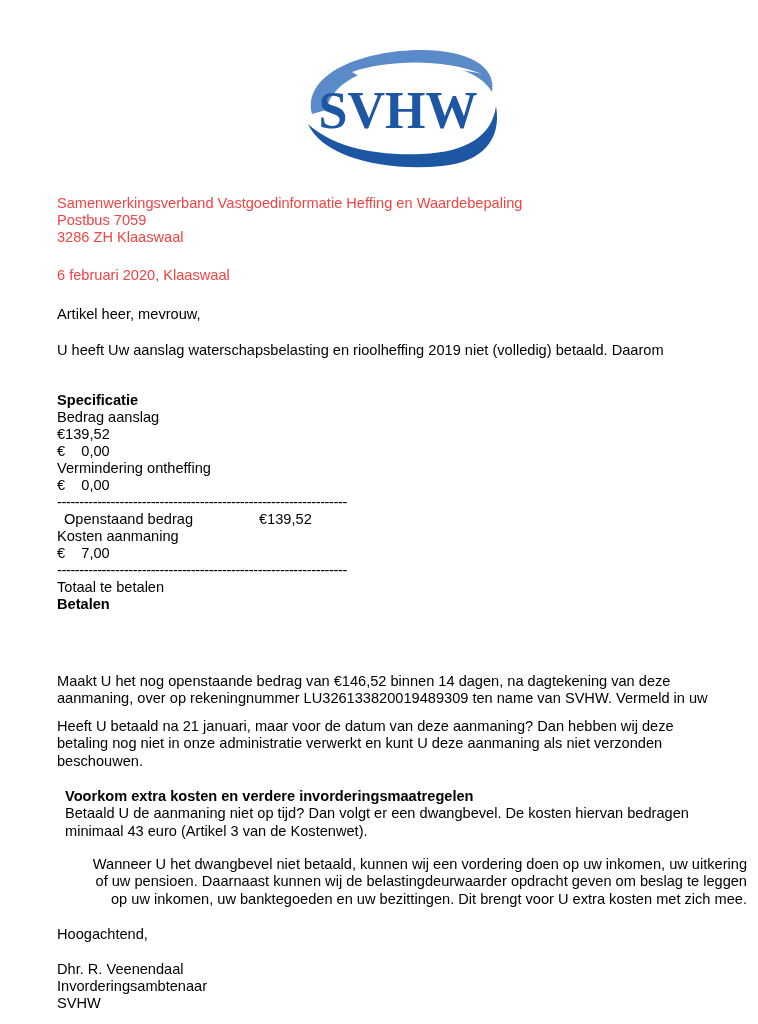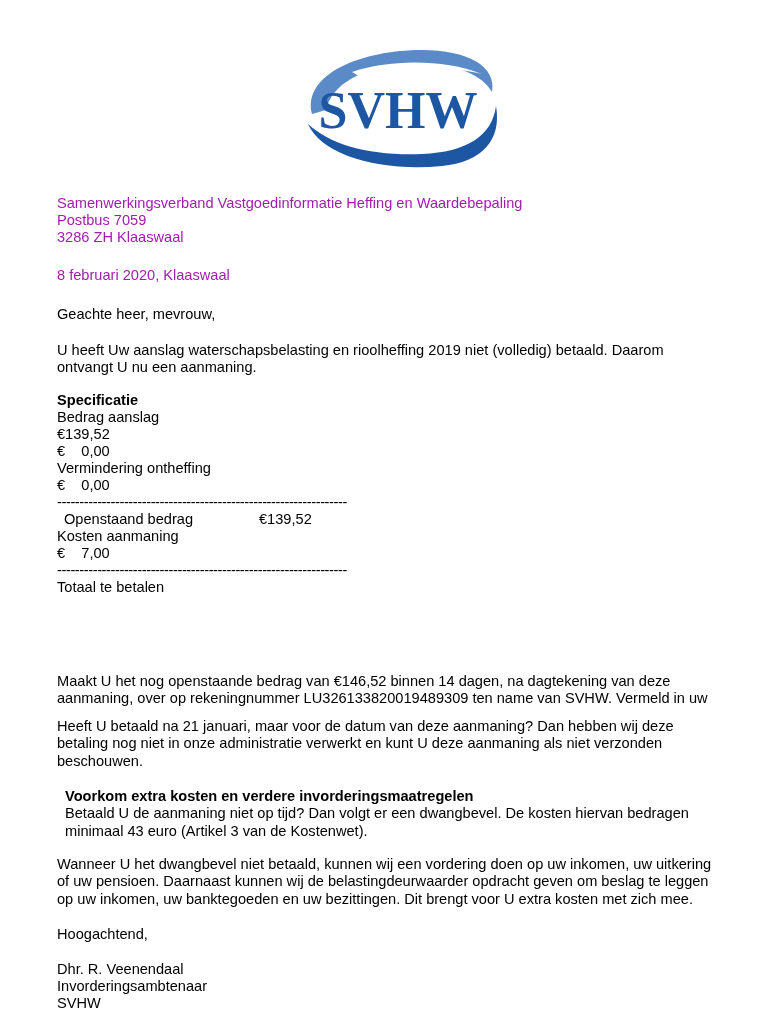--- a/index.html
+++ b/index.html
@@ -2,21 +2,21 @@
 <html><head>
   <meta charset="utf-8">
   <style>
     html, body { margin: 0; padding: 0; background: #ffffff; }
     body {
       width: 758px; height: 1024px; position: relative; overflow: hidden;
       font-family: "Liberation Sans", sans-serif; font-size: 14.6px; color: #000;
     }
     .logo { position: absolute; left: 292px; top: 44px; width: 212px; height: 130px; }
     .block { position: absolute; left: 57px; line-height: 17px; }
-    .gray { color: #a21caf; }
+    .gray { color: #ef4444; }
     .line { display: block; white-space: pre; }
     .bold { font-weight: bold; }
     .para { position: absolute; left: 57px; width: 690px; line-height: 17.3px; }
     .row { display: flex; margin-left: 7px; }
     .row .lbl { width: 195px; }
     .dash { letter-spacing: -0.4px; overflow: hidden; white-space: nowrap; width: 305px; display:block; }
   </style>
 </head>
 <body>
 
@@ -31,65 +31,65 @@
     <text x="106" y="84" text-anchor="middle" font-family="'Liberation Serif', serif" font-weight="bold" font-size="52" fill="#1d57a3">SVHW</text>
   </svg>
 </div>
 
 <div class="block gray" style="top:195px;">
   <span class="line">Samenwerkingsverband Vastgoedinformatie Heffing en Waardebepaling</span>
   <span class="line">Postbus 7059</span>
   <span class="line">3286 ZH Klaaswaal</span>
 </div>
 
-<div class="block gray" style="top:267px;">8 februari 2020, Klaaswaal</div>
+<div class="block gray" style="top:267px;">6 februari 2020, Klaaswaal</div>
 
-<div class="block" style="top:306px;">Geachte heer, mevrouw,</div>
+<div class="block" style="top:306px;">Artikel heer, mevrouw,</div>
 
 <div class="para" style="top:342px;">
   <span class="line">U heeft Uw aanslag waterschapsbelasting en rioolheffing 2019 niet (volledig) betaald. Daarom</span>
-  <span class="line">ontvangt U nu een aanmaning.</span>
 </div>
 
 <div class="block" style="top:392px;">
   <span class="line bold">Specificatie</span>
   <span class="line">Bedrag aanslag</span>
   <span class="line">€139,52</span>
   <span class="line">€    0,00</span>
   <span class="line">Vermindering ontheffing</span>
   <span class="line">€    0,00</span>
   <span class="dash">-----------------------------------------------------------------</span>
   <div class="row">
     <span class="lbl">Openstaand bedrag</span>
     <span>€139,52</span>
   </div>
   <span class="line">Kosten aanmaning</span>
   <span class="line">€    7,00</span>
   <span class="dash">-----------------------------------------------------------------</span>
   <span class="line">Totaal te betalen</span>
+  <span class="line bold">Betalen</span>
 </div>
 
 <div class="para" style="top:673px;">
   <span class="line">Maakt U het nog openstaande bedrag van €146,52 binnen 14 dagen, na dagtekening van deze</span>
   <span class="line">aanmaning, over op rekeningnummer LU326133820019489309 ten name van SVHW. Vermeld in uw</span>
 </div>
 
 <div class="para" style="top:718px;">
   <span class="line">Heeft U betaald na 21 januari, maar voor de datum van deze aanmaning? Dan hebben wij deze</span>
   <span class="line">betaling nog niet in onze administratie verwerkt en kunt U deze aanmaning als niet verzonden</span>
   <span class="line">beschouwen.</span>
 </div>
 
 <div class="para" style="top:788px;margin-left:8px;">
   <span class="line bold">Voorkom extra kosten en verdere invorderingsmaatregelen</span>
   <span class="line">Betaald U de aanmaning niet op tijd? Dan volgt er een dwangbevel. De kosten hiervan bedragen</span>
   <span class="line">minimaal 43 euro (Artikel 3 van de Kostenwet).</span>
 </div>
 
-<div class="para" style="top:856px;">
+<div class="para" style="top:856px;text-align:right;">
   <span class="line">Wanneer U het dwangbevel niet betaald, kunnen wij een vordering doen op uw inkomen, uw uitkering</span>
   <span class="line">of uw pensioen. Daarnaast kunnen wij de belastingdeurwaarder opdracht geven om beslag te leggen</span>
   <span class="line">op uw inkomen, uw banktegoeden en uw bezittingen. Dit brengt voor U extra kosten met zich mee.</span>
 </div>
 
 <div class="block" style="top:926px;">Hoogachtend,</div>
 
 <div class="block" style="top:961px;">
   <span class="line">Dhr. R. Veenendaal</span>
   <span class="line">Invorderingsambtenaar</span>

